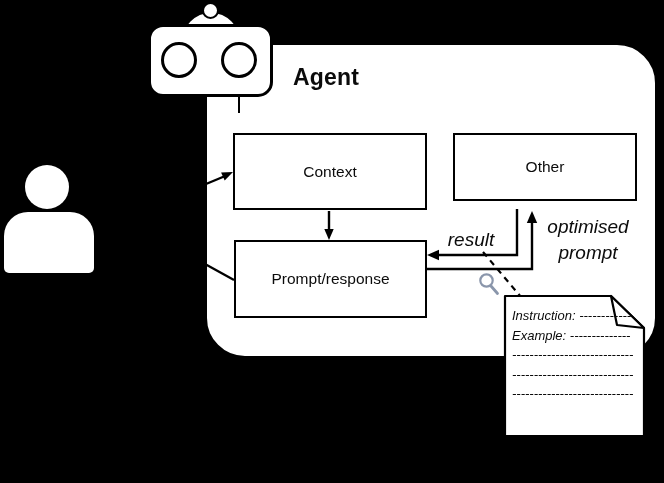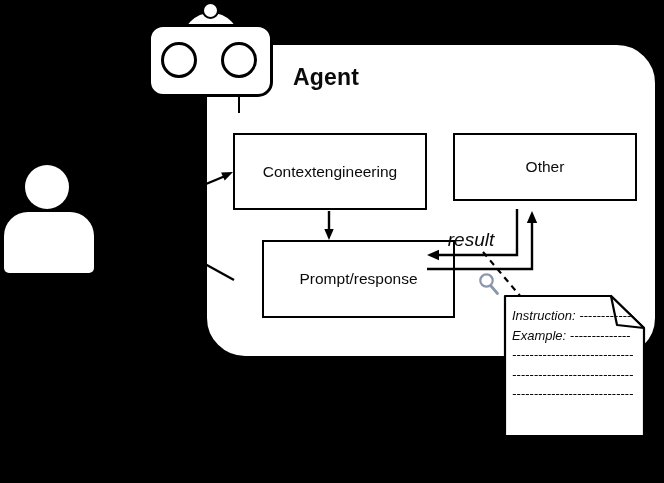--- a/index.html
+++ b/index.html
@@ -20,21 +20,21 @@
     left:293px; top:64px; font-size:23px; font-weight:bold; letter-spacing:0.2px;
   }
   
   .node {
     background:#fff; border:2.2px solid #000; box-sizing:border-box;
     display:flex; flex-direction:row; align-items:center; justify-content:center;
     text-align:center; font-size:15.5px; line-height:22px;
   }
   .node-context   { left:233px; top:133px; width:194px; height:77px; }
   .node-other     { left:453px; top:133px; width:184px; height:68px; }
-  .node-optimiser { left:234px; top:240px; width:193px; height:78px;margin-left:28px; }
+  .node-optimiser { left:234px; top:240px; width:193px; height:78px; }
   
   .robot-dome { left:178.5px; top:10px; width:64px; height:64px;
     background:#fff; border:3px solid #000; border-radius:50%; box-sizing:border-box; }
   .robot-ball { left:201.5px; top:1.5px; width:17px; height:17px;
     background:#fff; border:2.5px solid #000; border-radius:50%; box-sizing:border-box; }
   .robot-neck { left:207px; top:90px; width:33px; height:23px;
     background:#fff; border-right:2.5px solid #000; box-sizing:border-box; }
   .robot-head { left:148px; top:24px; width:125px; height:73px;
     background:#fff; border:3px solid #000; border-radius:15px; box-sizing:border-box; }
   .robot-eye { top:42px; width:36px; height:36px;
@@ -75,30 +75,33 @@
     <div class="abs robot-eye right"></div>
   </div>
 
   <div>
     <div class="abs person-head"></div>
     <div class="abs person-body"></div>
   </div>
 
   <div class="abs node node-context">
     <span>Context</span>
-    <span>engineering</span>
   </div>
   <div class="abs node node-other">
     <span>Other</span>
   </div>
   <div class="abs node node-optimiser">
     <span>Prompt/response</span>
   </div>
 
   <div class="abs edge-label label-result">result</div>
+  <div class="abs edge-label label-optimised">
+    <div>optimised</div>
+    <div>prompt</div>
+  </div>
 
   <svg class="abs layer" width="664" height="483" viewBox="0 0 664 483">
     <g stroke="#000" stroke-width="2.4" fill="none">
 
       <line x1="206" y1="184" x2="224" y2="176.5"></line>
 
       <line x1="329" y1="211" x2="329" y2="230"></line>
 
       <polyline points="517,209 517,255 439,255"></polyline>
 

